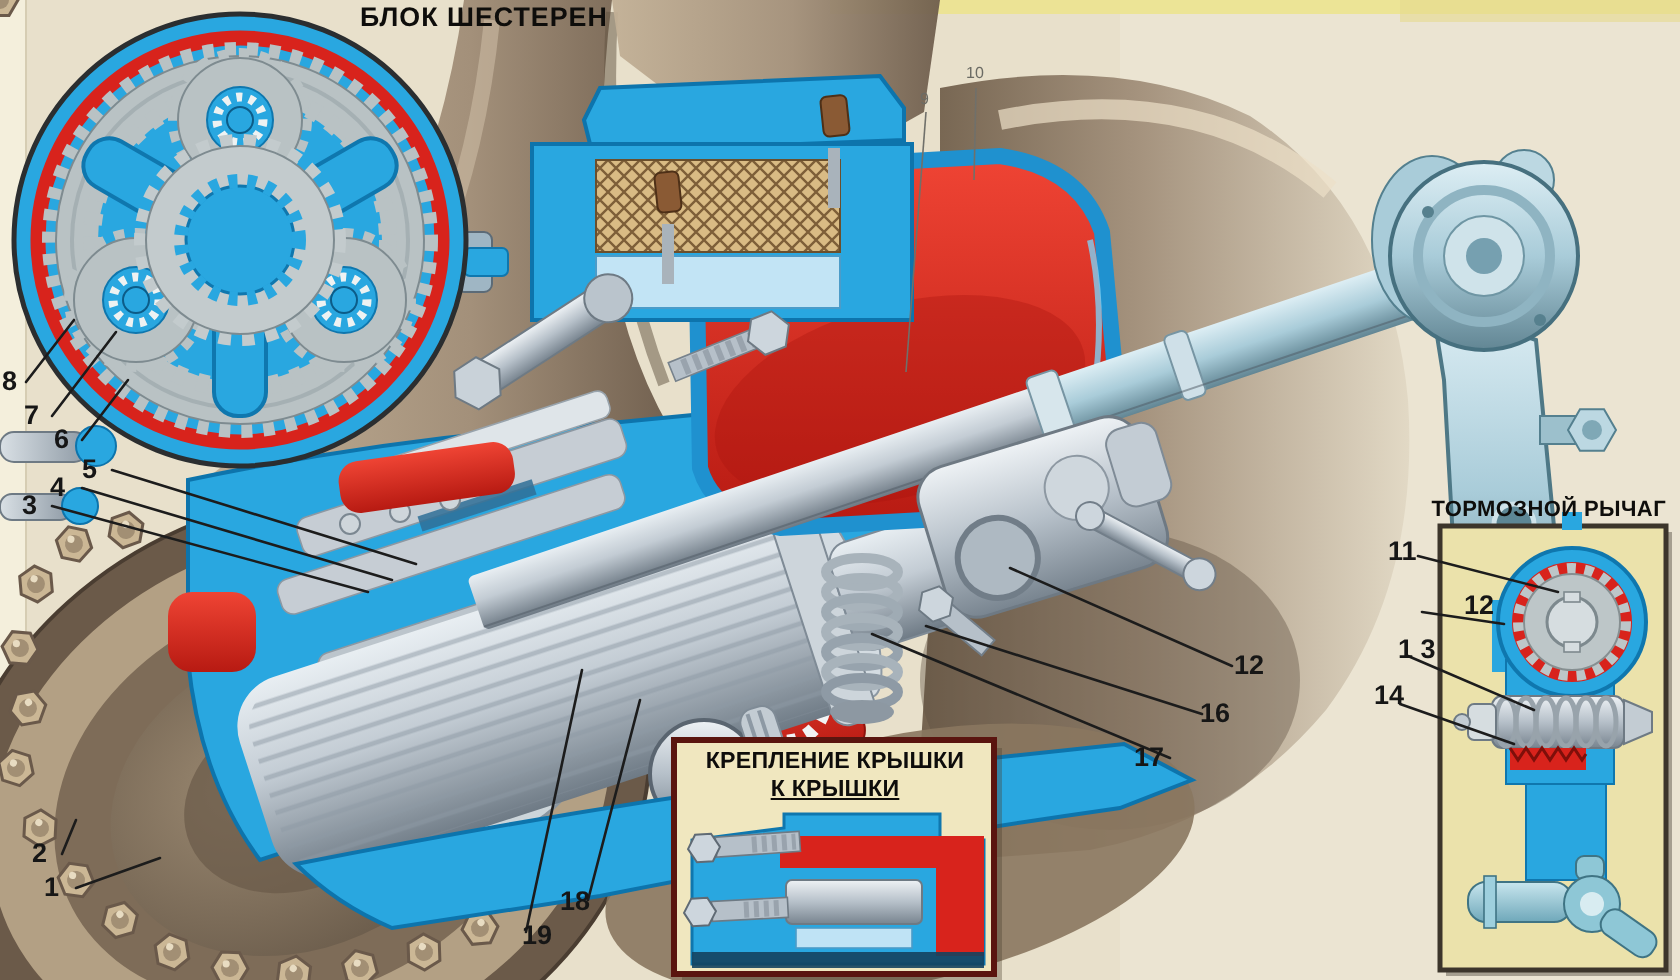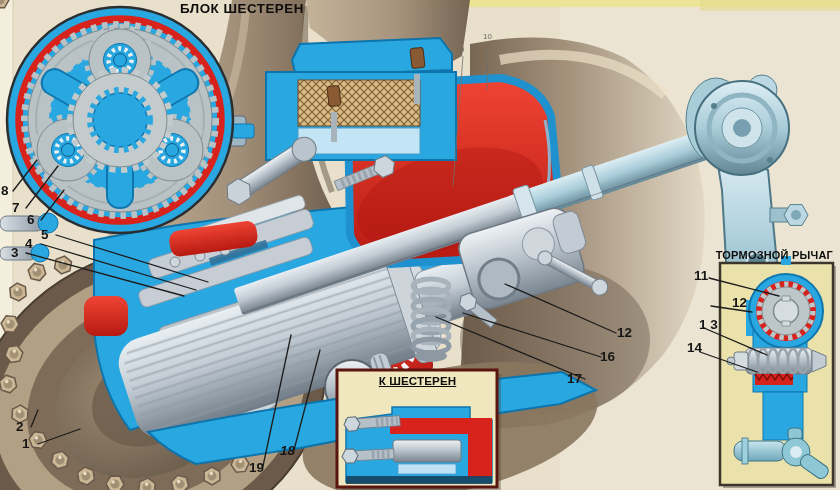--- a/index.html
+++ b/index.html
@@ -430,36 +430,37 @@
   </g>
   <g stroke="#70706a" stroke-width=".8">
     <line x1="463" y1="56" x2="453" y2="186"></line>
     <line x1="488" y1="44" x2="487" y2="90"></line>
   </g>
 </svg>
 
 <div class="ttl" id="title-main">БЛОК ШЕСТЕРЕН</div>
 <div class="ttl" id="title-brake">ТОРМОЗНОЙ РЫЧАГ</div>
 <div id="hubins-title">
-  <div class="u">К ШЕСТЕРЕН</div>
+  <div>КРЕПЛЕНИЕ КРЫШКИ</div>
+  <div class="u">К КРЫШКИ</div>
 </div>
 
 <span class="num" style="left:22px;top:437px;">1</span>
 <span class="num" style="left:16px;top:420px;">2</span>
 <span class="num" style="left:11px;top:246px;">3</span>
 <span class="num" style="left:25px;top:237px;">4</span>
 <span class="num" style="left:41px;top:228px;">5</span>
 <span class="num" style="left:27px;top:213px;">6</span>
 <span class="num" style="left:12px;top:201px;">7</span>
 <span class="num" style="left:1px;top:184px;">8</span>
 <span class="num small" style="left:460px;top:46px;">9</span>
 <span class="num small" style="left:483px;top:33px;">10</span>
 <span class="num" style="left:694px;top:269px;">11</span>
 <span class="num" style="left:732px;top:296px;">12</span>
 <span class="num" style="left:687px;top:318px;margin-left:12px;">1 3</span>
 <span class="num" style="left:687px;top:341px;">14</span>
 <span class="num" style="left:617px;top:326px;">12</span>
 <span class="num" style="left:600px;top:350px;">16</span>
 <span class="num" style="left:567px;top:372px;">17</span>
-<span class="num" style="left:280px;top:444px;font-style:italic;">18</span>
-<span class="num" style="left:249px;top:461px;">19</span>
+<span class="num" style="left:280px;top:444px;">18</span>
+<span class="num" style="left:261px;top:461px;">19</span>
 
 </div>
 
 </body></html>

